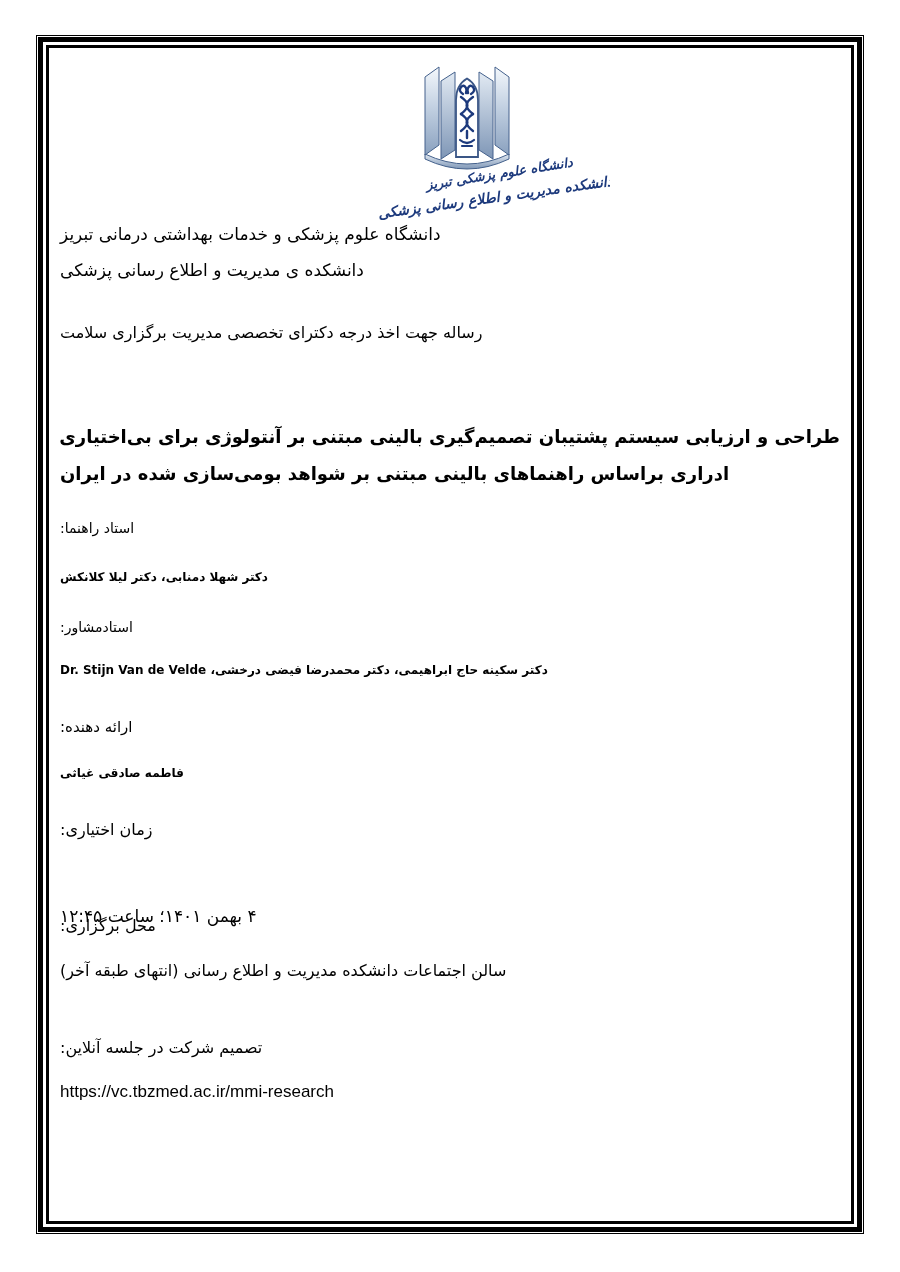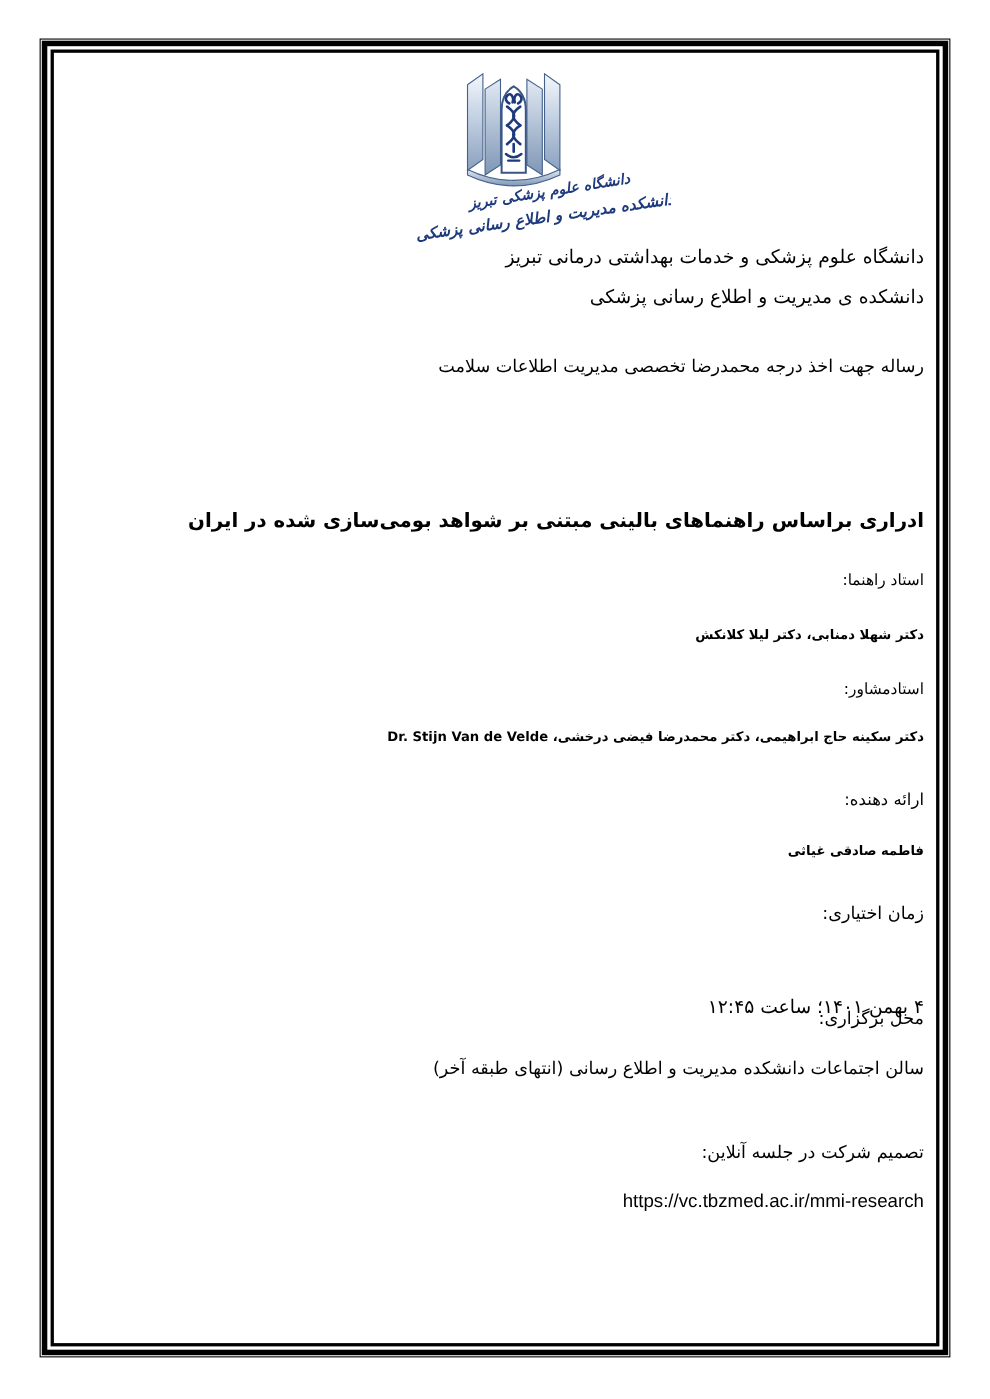--- a/index.html
+++ b/index.html
@@ -33,21 +33,21 @@
     border:3px solid #000;
     box-sizing:border-box;
   }
   .logo {
     position:absolute;
     top:60px; left:350px;
     width:260px; height:160px;
   }
   .ln {
     position:absolute; left:60px; right:60px;
-    text-align:right;
+    text-align:left;
     white-space:nowrap;
   }
   .reg      { font-size:16px; line-height:24px; }
   .reg-lg   { font-size:17px; line-height:24px; }
   .lbl-sm   { font-size:15px; line-height:22px; }
   .lbl-smb  { font-size:14px; line-height:22px; font-weight:normal; }
   .title-b  { font-size:18px; line-height:26px; font-weight:bold; }
   .name-b   { font-size:12px; line-height:26px; font-weight:bold; }
   .url {
     font-family:"Liberation Sans", sans-serif;
@@ -101,22 +101,23 @@
     </g>
 
     <g fill="#1d3a7d" font-family="DejaVu Sans, sans-serif" text-anchor="middle">
       <text x="150" y="118" font-size="13" font-style="italic" font-weight="bold" transform="rotate(-9 150 118)">دانشگاه علوم پزشکی تبریز</text>
       <text x="146" y="142" font-size="14" font-style="italic" font-weight="bold" transform="rotate(-8 146 142)">دانشکده مدیریت و اطلاع رسانی پزشکی</text>
     </g>
   </svg>
 
   <div class="ln reg-lg" style="top:222px">دانشگاه علوم پزشکی و خدمات بهداشتی درمانی تبریز</div>
   <div class="ln reg-lg" style="top:258px">دانشکده ی مدیریت و اطلاع رسانی پزشکی</div>
-  <div class="ln reg" style="top:321px">رساله جهت اخذ درجه محمدرضا تخصصی مدیریت اطلاعات سلامت</div>
+  <div class="ln reg" style="top:321px">رساله جهت اخذ درجه دکترای تخصصی مدیریت برگزاری سلامت</div>
 
+  <div class="ln title-b" style="top:424px">طراحی و ارزیابی سیستم پشتیبان تصمیم‌گیری بالینی مبتنی بر آنتولوژی برای بی‌اختیاری</div>
   <div class="ln title-b" style="top:461px">ادراری براساس راهنماهای بالینی مبتنی بر شواهد بومی‌سازی شده در ایران</div>
 
   <div class="ln lbl-smb" style="top:517px">استاد راهنما:</div>
   <div class="ln name-b" style="top:564px">دکتر شهلا دمنابی، دکتر لیلا کلانکش</div>
 
   <div class="ln lbl-smb" style="top:616px">استادمشاور:</div>
   <div class="ln name-b" style="top:657px">دکتر سکینه حاج ابراهیمی، دکتر محمدرضا فیضی درخشی، Dr. Stijn Van de Velde</div>
 
   <div class="ln lbl-sm" style="top:716px">ارائه دهنده:</div>
   <div class="ln name-b" style="top:760px">فاطمه صادقی غیاثی</div>

